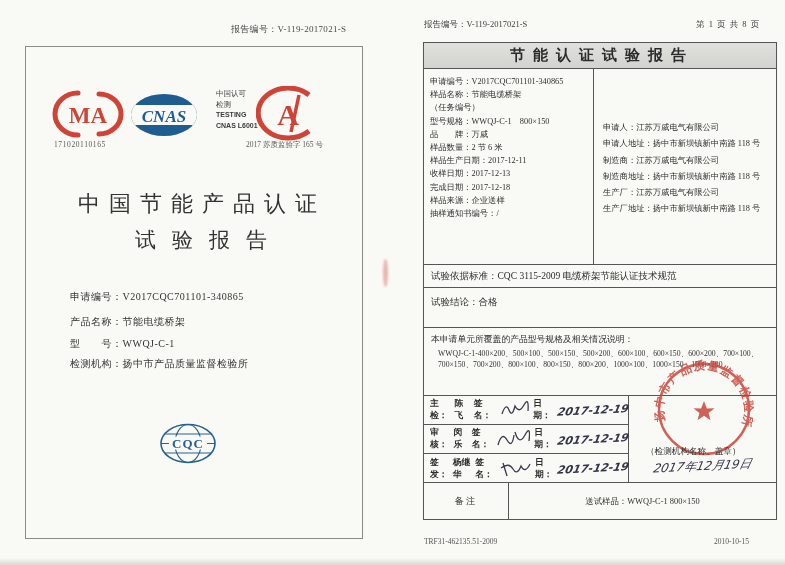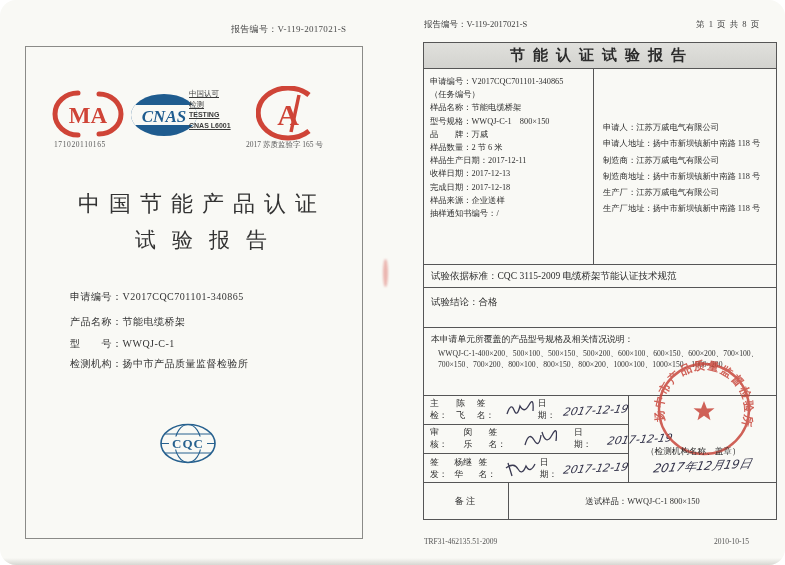--- a/index.html
+++ b/index.html
@@ -1,32 +1,31 @@
 <!DOCTYPE html>
 <html><head>
 <meta charset="utf-8">
 <style>
   html,body{margin:0;padding:0;}
   #canvas{
     position:relative;width:785px;height:565px;overflow:hidden;
     background:#f9f9f5;
     font-family:"Liberation Serif","DejaVu Serif",serif;
     color:#2e2e2e;
-    border-radius:16px;
   }
   .abs{position:absolute;}
   .edge-bottom{left:0;bottom:0;width:785px;height:7px;
     background:linear-gradient(180deg,rgba(0,0,0,0),#d7d7d2);}
   
   .lp-reportno{left:231px;top:23px;font-size:9px;color:#4a4a4a;letter-spacing:.3px;}
   .lp-frame{left:25px;top:46px;width:336px;height:491px;border:1.5px solid #8b8b88;}
   .logo-cma{left:50px;top:88px;width:74px;height:52px;}
   .cma-num{left:54px;top:140px;font-size:7.5px;color:#5a5a5a;letter-spacing:.6px;}
   .logo-cnas{left:129px;top:92px;width:70px;height:46px;}
-  .cnas-cap{left:189px;top:89px;font-size:7.5px;line-height:10.5px;color:#3a3a3a;text-decoration:underline;}
+  .cnas-cap{left:216px;top:89px;font-size:7.5px;line-height:10.5px;color:#3a3a3a;}
   .cnas-cap .b{font-weight:bold;font-family:"Liberation Sans",sans-serif;font-size:7px;}
   .logo-cal{left:256px;top:86px;width:68px;height:55px;}
   .cal-num{left:246px;top:140px;font-size:7.5px;color:#5a5a5a;}
   .lp-title1{left:25px;top:189px;width:336px;text-align:center;font-size:22px;
     letter-spacing:9px;padding-left:9px;color:#333;font-weight:500;}
   .lp-title2{left:25px;top:226px;width:336px;text-align:center;font-size:21px;
     letter-spacing:16px;padding-left:16px;color:#333;font-weight:500;}
   .lp-checks{left:25px;top:259px;width:336px;display:flex;justify-content:center;
     gap:9px;font-size:8.5px;color:#3b3b3b;}
   .cb-item{display:flex;align-items:center;gap:2px;}
@@ -59,23 +58,23 @@
     padding:8px 0 0 7px;font-size:9.5px;color:#2d2d2d;}
   .rt-coverage{top:285px;height:68px;border-bottom:1.5px solid #565656;}
   .cov-head{position:absolute;left:7px;top:6px;font-size:8.8px;color:#2d2d2d;}
   .cov-body{position:absolute;left:14px;right:3px;top:21px;font-size:7.7px;
     line-height:10.8px;color:#333;}
   .rt-sign{top:353px;height:87px;border-bottom:1.5px solid #565656;}
   .sign-left{position:absolute;left:0;top:0;width:205px;height:100%;
     border-right:1.5px solid #565656;box-sizing:border-box;}
   .sign-row{position:absolute;left:0;width:100%;height:29px;display:flex;
     align-items:center;padding-left:6px;box-sizing:border-box;
-    font-size:8.8px;color:#2e2e2e;gap:3px;}
+    font-size:8.8px;color:#2e2e2e;gap:3px;font-weight:bold;}
   .sign-row.r0{top:0;border-bottom:1px solid #565656;}
-  .sign-row.r1{top:29px;border-bottom:1px solid #565656;gap:16px;}
+  .sign-row.r1{top:29px;border-bottom:1px solid #565656;}
   .sign-row.r2{top:58px;}
   .scrawl{flex:0 0 auto;margin:0 1px;}
   .hand{display:inline-block;font-family:"DejaVu Sans",sans-serif;font-style:italic;
     font-size:11px;color:#33334a;transform:skewX(-15deg) rotate(-3deg);white-space:nowrap;}
   .org-cell{position:absolute;left:206px;top:0;right:11px;height:100%;}
   .org-caption{position:absolute;left:16px;top:50px;font-size:8.6px;color:#2e2e2e;z-index:6;}
   .org-hand{position:absolute;left:24px;top:62px;font-size:12px;z-index:6;}
   .seal{position:absolute;left:230px;top:-37px;width:100px;height:100px;z-index:5;opacity:.84;}
   .rt-remark{top:440px;height:36px;}
   .remark-label{position:absolute;left:0;top:0;width:85px;height:100%;
@@ -153,22 +152,22 @@
   <div class="abs rp-reportno">报告编号：V-119-2017021-S</div>
   <div class="abs rp-pageno">第 1 页 共 8 页</div>
 
   <div class="abs rtable">
 
     <div class="rt-row rt-title">节能认证试验报告</div>
 
     <div class="rt-row rt-info">
       <div class="rt-info-left">
         <div>申请编号：V2017CQC701101-340865</div>
+        <div>样品名称：节能电缆桥架</div>
         <div>（任务编号）</div>
-        <div>样品名称：节能电缆桥架</div>
         <div>型号规格：WWQJ-C-1　800×150</div>
         <div>品　　牌：万威</div>
         <div>样品数量：2 节 6 米</div>
         <div>样品生产日期：2017-12-11</div>
         <div>收样日期：2017-12-13</div>
         <div>完成日期：2017-12-18</div>
         <div>样品来源：企业送样</div>
         <div>抽样通知书编号：/</div>
       </div>
       <div class="rt-info-right">

